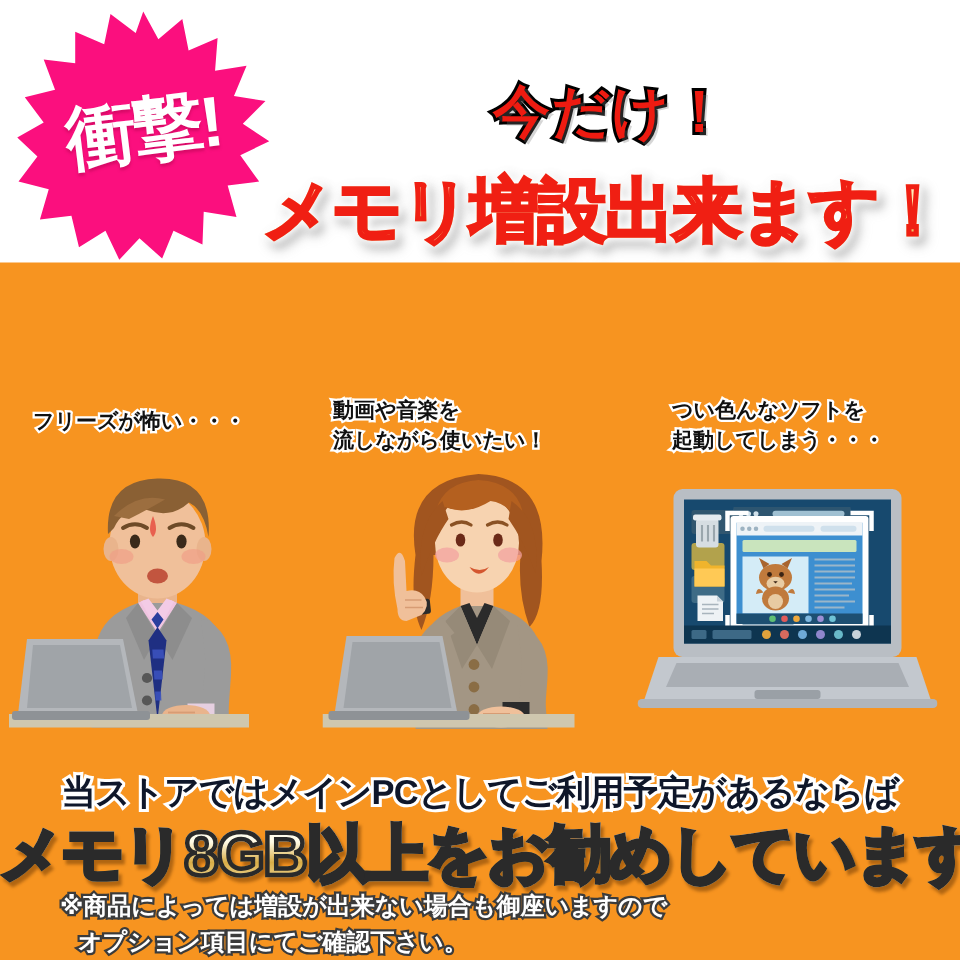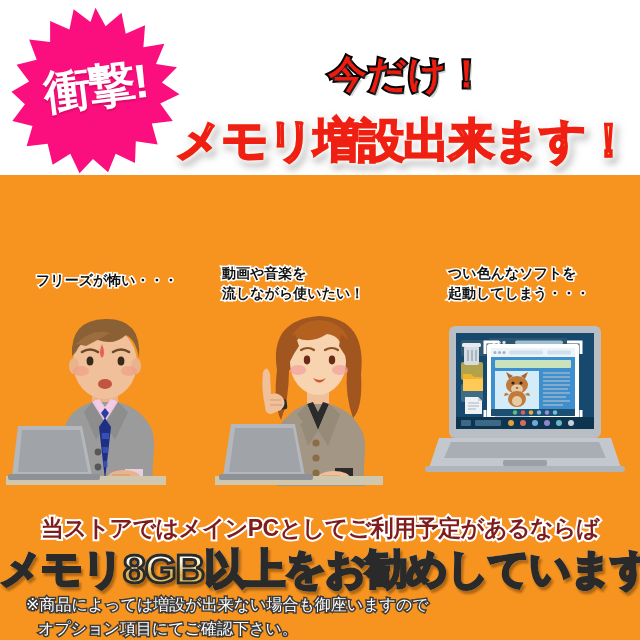--- a/index.html
+++ b/index.html
@@ -54,49 +54,49 @@
     -webkit-text-stroke:5px #ffffff;paint-order:stroke fill;
     text-shadow:3px 3px 2px rgba(120,60,0,.30);
   }
 
   
   .cap{
     position:absolute;font-size:14px;font-weight:bold;color:#111111;
     line-height:1.45;letter-spacing:0px;white-space:nowrap;
     -webkit-text-stroke:3px #ffffff;paint-order:stroke fill;
   }
-  .cap1{left:36px;top:95px;}
+  .cap1{left:22px;top:95px;}
   .cap2{left:222px;top:88px;}
   .cap3{left:448px;top:88px;}
 
   
   .panel{position:absolute;top:125px;width:200px;height:190px;}
   .p1{left:6px;}
   .p2{left:215px;}
   .p3{left:425px;}
 
   
   .blue-line{
     position:absolute;left:0;top:338px;width:640px;text-align:center;
-    font-size:23px;font-weight:bold;color:#7f1d1d;letter-spacing:-.5px;white-space:nowrap;
+    font-size:23px;font-weight:bold;color:#0f172a;letter-spacing:-.5px;white-space:nowrap;
     -webkit-text-stroke:4px #ffffff;paint-order:stroke fill;
   }
   .gold-line{
     position:absolute;left:0;top:367px;width:640px;text-align:center;
     font-size:41px;font-weight:bold;letter-spacing:-1px;white-space:nowrap;
     color:#f7eccb;
     background:linear-gradient(180deg,#ffffff 0%,#fffbe6 35%,#d9ad46 60%,#fff6d8 100%);
     -webkit-background-clip:text;background-clip:text;
     -webkit-text-fill-color:transparent;
     -webkit-text-stroke:3px #2a2a2a;paint-order:stroke fill;
     filter:drop-shadow(2px 3px 1px rgba(90,45,0,.45));
   }
   .note{
-    position:absolute;left:26px;top:418px;
-    font-size:16px;font-weight:normal;color:#ffffff;line-height:1.5;white-space:nowrap;
+    position:absolute;left:40px;top:418px;
+    font-size:16px;font-weight:bold;color:#ffffff;line-height:1.5;white-space:nowrap;
     -webkit-text-stroke:3px #3b3b3b;paint-order:stroke fill;
   }
   .note .l2{display:block;padding-left:12px;}
 </style>
 </head>
 <body>
 
 <div id="ad">
 
   <div class="top-section">

